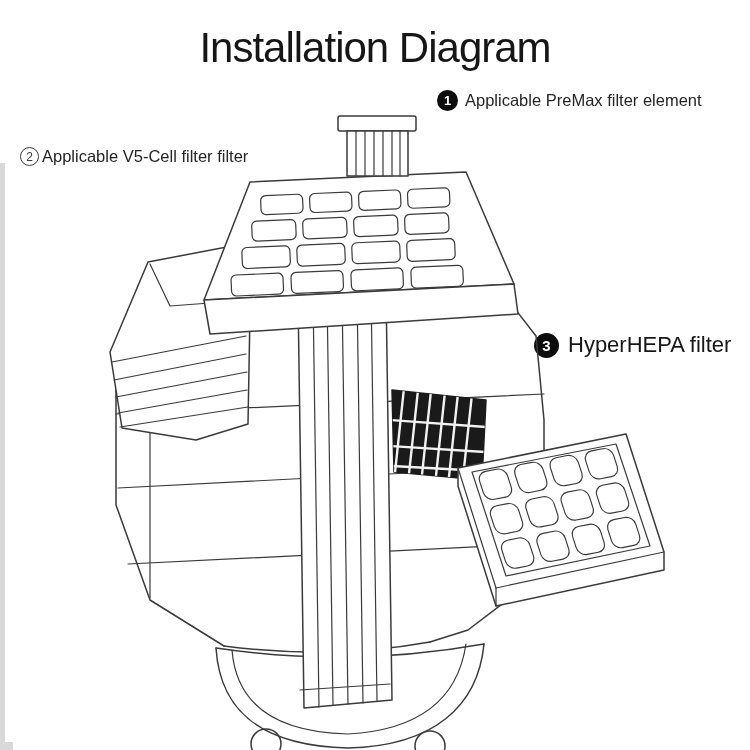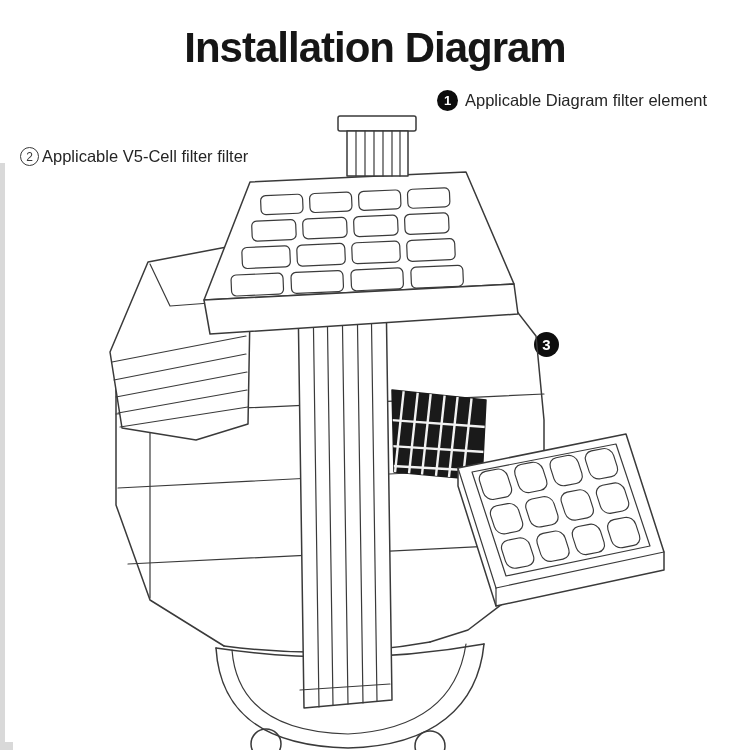--- a/index.html
+++ b/index.html
@@ -7,21 +7,21 @@
     --badge_fill:#0d0d0d; --badge_text:#ffffff; --artifact:#d9d9d9; --page:#ffffff;
   }
   html,body{margin:0;padding:0;}
   body{
     width:750px;height:750px;position:relative;overflow:hidden;
     background:var(--page);
     font-family:"Liberation Sans",sans-serif;color:#252525;
   }
   .title{
     position:absolute;top:24px;left:0;width:100%;text-align:center;
-    font-size:42px;font-weight:700;letter-spacing:-1px;color:var(--title);
+    font-size:42px;font-weight:400;letter-spacing:-1px;color:var(--title);
   }
   .label{position:absolute;display:flex;align-items:center;white-space:nowrap;}
   .badge{
     display:inline-flex;align-items:center;justify-content:center;
     border-radius:50%;flex:0 0 auto;font-weight:700;box-sizing:border-box;
   }
   .badge.filled{background:var(--badge_fill);color:var(--badge_text);}
   .badge.outline{border:1.4px solid #3a3a3a;color:#3a3a3a;font-weight:400;}
   #label-premax{left:437px;top:90px;font-size:16.5px;gap:7px;}
   #label-premax .badge{width:21px;height:21px;font-size:13px;}
@@ -39,30 +39,31 @@
   #diagram .artifact{fill:var(--artifact);stroke:none;}
   #diagram .thin{stroke-width:1.2;}
 </style>
 </head>
 <body>
 
 <div class="title">Installation Diagram</div>
 
 <div class="label" id="label-premax">
   <span class="badge filled">1</span>
-  <span>Applicable Diagram filter element</span>
+  <span>Applicable PreMax filter element</span>
 </div>
 
 <div class="label" id="label-v5cell">
   <span class="badge outline">2</span>
   <span>Applicable V5-Cell filter filter</span>
 </div>
 
 <div class="label" id="label-hyperhepa">
   <span class="badge filled">3</span>
+  <span>HyperHEPA filter</span>
 </div>
 
 <svg id="diagram" width="750" height="750" viewBox="0 0 750 750">
   <defs>
     <clipPath id="gclip">
         <polygon points="392,390 486,400 482,480 394,472"></polygon>
       </clipPath>
   </defs>
 
   <g>

